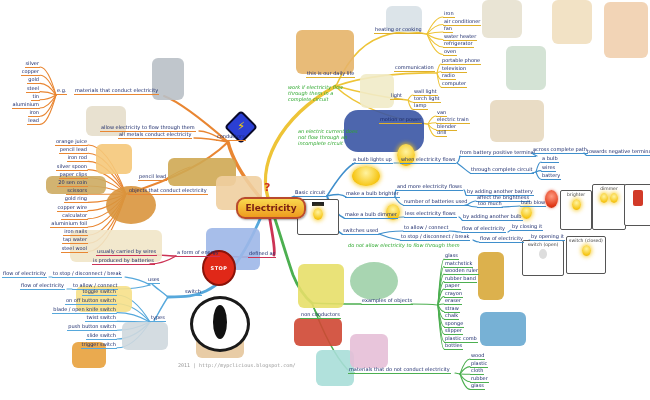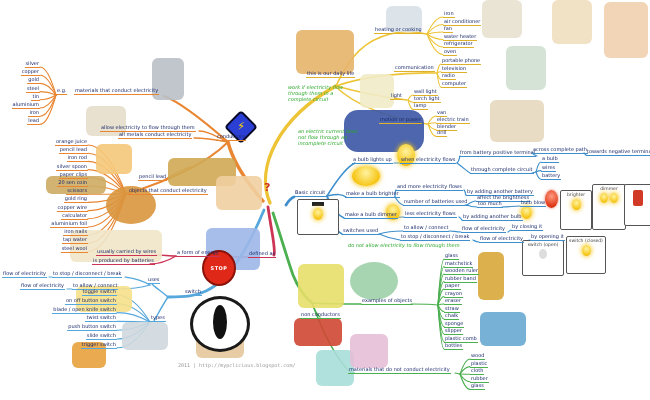--- a/index.html
+++ b/index.html
@@ -249,20 +249,21 @@
 </div>
 <div class="dbox" style="left:522px;top:240px;width:38px;height:32px;">
   <span>switch (open)</span><br>
   <span class="bulb" style="width:8px;height:10px;box-shadow:none;background:#ddd;"></span>
 </div>
 <div class="dbox" style="left:566px;top:236px;width:36px;height:34px;">
   <span>switch (closed)</span><br>
   <span class="bulb" style="width:9px;height:11px;"></span>
 </div>
 
+<div class="center-node">Electricity</div>
 <div class="qmark">?</div>
 
 <div class="lbl o" style="left:216px;top:133px;">conductors</div>
 <div class="lbl o" style="left:56px;top:87px;">e.g.</div>
 <div class="lbl o" style="left:74px;top:87px;">materials that conduct electricity</div>
 <div class="lbl o" style="left:100px;top:124px;">allow electricity to flow through them</div>
 <div class="lbl o" style="left:118px;top:131px;">all metals conduct electricity</div>
 <div class="lbl o" style="left:138px;top:173px;">pencil lead</div>
 <div class="lbl o" style="left:128px;top:187px;">objects that conduct electricity</div>
 

